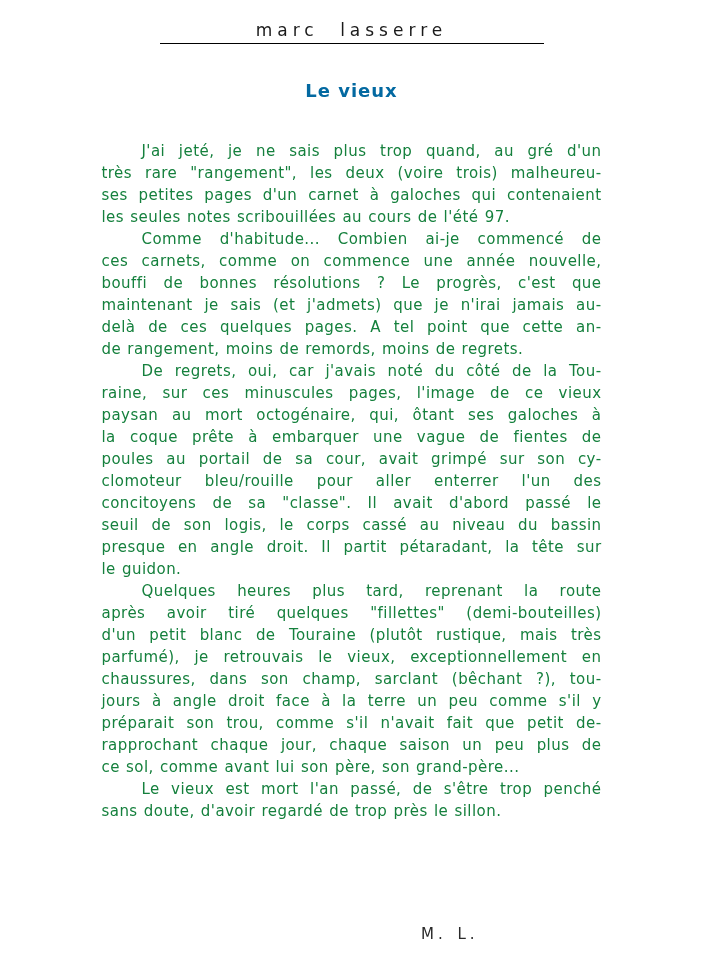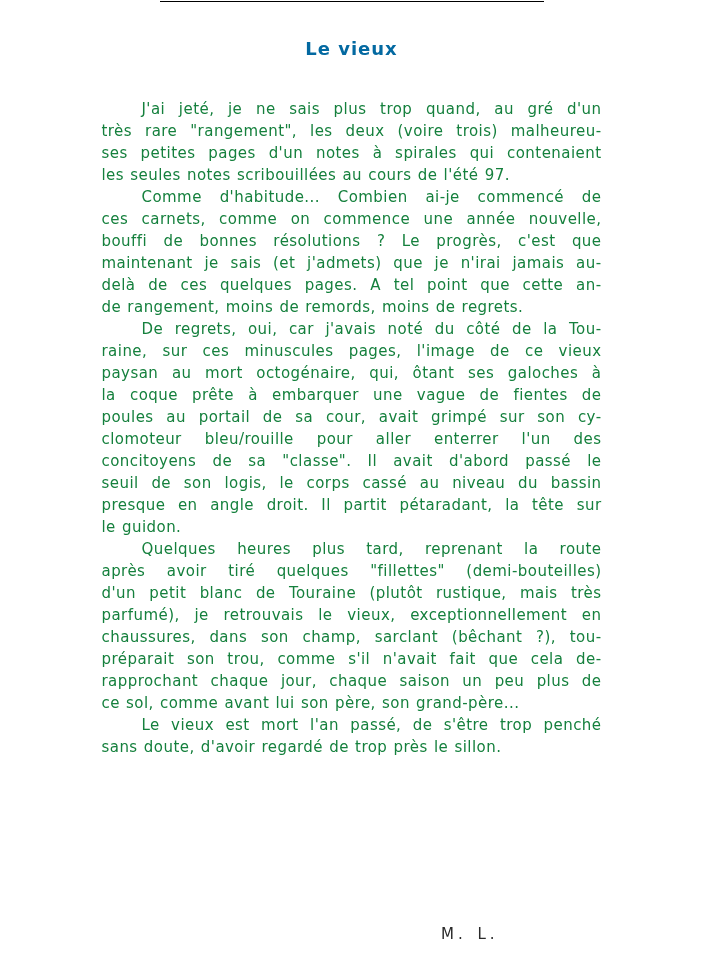--- a/index.html
+++ b/index.html
@@ -59,40 +59,41 @@
     white-space: nowrap;
   }
   .tline.first {
     text-indent: 40px;
   }
   .tline.last {
     text-align-last: left;
   }
   .signature {
     position: absolute;
-    left: 441px;
+    left: 421px;
     top: 924px;
     font-size: 15px;
     line-height: 20px;
     letter-spacing: 4px;
     word-spacing: 2px;
     color: #2a2a2a;
   }
 </style>
 </head>
 <body>
 
 <div class="page">
+  <div class="author">marc lasserre</div>
   <div class="rule"></div>
   <div class="title">Le vieux</div>
   <div class="body-text">
       <div class="para">
         <div class="tline first">J'ai jeté, je ne sais plus trop quand, au gré d'un</div>
         <div class="tline">très rare "rangement", les deux (voire trois) malheureu-</div>
-        <div class="tline">ses petites pages d'un notes à spirales qui contenaient</div>
+        <div class="tline">ses petites pages d'un carnet à galoches qui contenaient</div>
         <div class="tline last">les seules notes scribouillées au cours de l'été 97.</div>
       </div>
       <div class="para">
         <div class="tline first">Comme d'habitude... Combien ai-je commencé de</div>
         <div class="tline">ces carnets, comme on commence une année nouvelle,</div>
         <div class="tline">bouffi de bonnes résolutions ? Le progrès, c'est que</div>
         <div class="tline">maintenant je sais (et j'admets) que je n'irai jamais au-</div>
         <div class="tline">delà de ces quelques pages. A tel point que cette an-</div>
         <div class="tline last">de rangement, moins de remords, moins de regrets.</div>
       </div>
@@ -107,21 +108,22 @@
         <div class="tline">seuil de son logis, le corps cassé au niveau du bassin</div>
         <div class="tline">presque en angle droit. Il partit pétaradant, la tête sur</div>
         <div class="tline last">le guidon.</div>
       </div>
       <div class="para">
         <div class="tline first">Quelques heures plus tard, reprenant la route</div>
         <div class="tline">après avoir tiré quelques "fillettes" (demi-bouteilles)</div>
         <div class="tline">d'un petit blanc de Touraine (plutôt rustique, mais très</div>
         <div class="tline">parfumé), je retrouvais le vieux, exceptionnellement en</div>
         <div class="tline">chaussures, dans son champ, sarclant (bêchant ?), tou-</div>
-        <div class="tline">préparait son trou, comme s'il n'avait fait que cela de-</div>
+        <div class="tline">jours à angle droit face à la terre un peu comme s'il y</div>
+        <div class="tline">préparait son trou, comme s'il n'avait fait que petit de-</div>
         <div class="tline">rapprochant chaque jour, chaque saison un peu plus de</div>
         <div class="tline last">ce sol, comme avant lui son père, son grand-père...</div>
       </div>
       <div class="para">
         <div class="tline first">Le vieux est mort l'an passé, de s'être trop penché</div>
         <div class="tline last">sans doute, d'avoir regardé de trop près le sillon.</div>
       </div>
     </div>
   <div class="signature">M. L.</div>
 </div>

